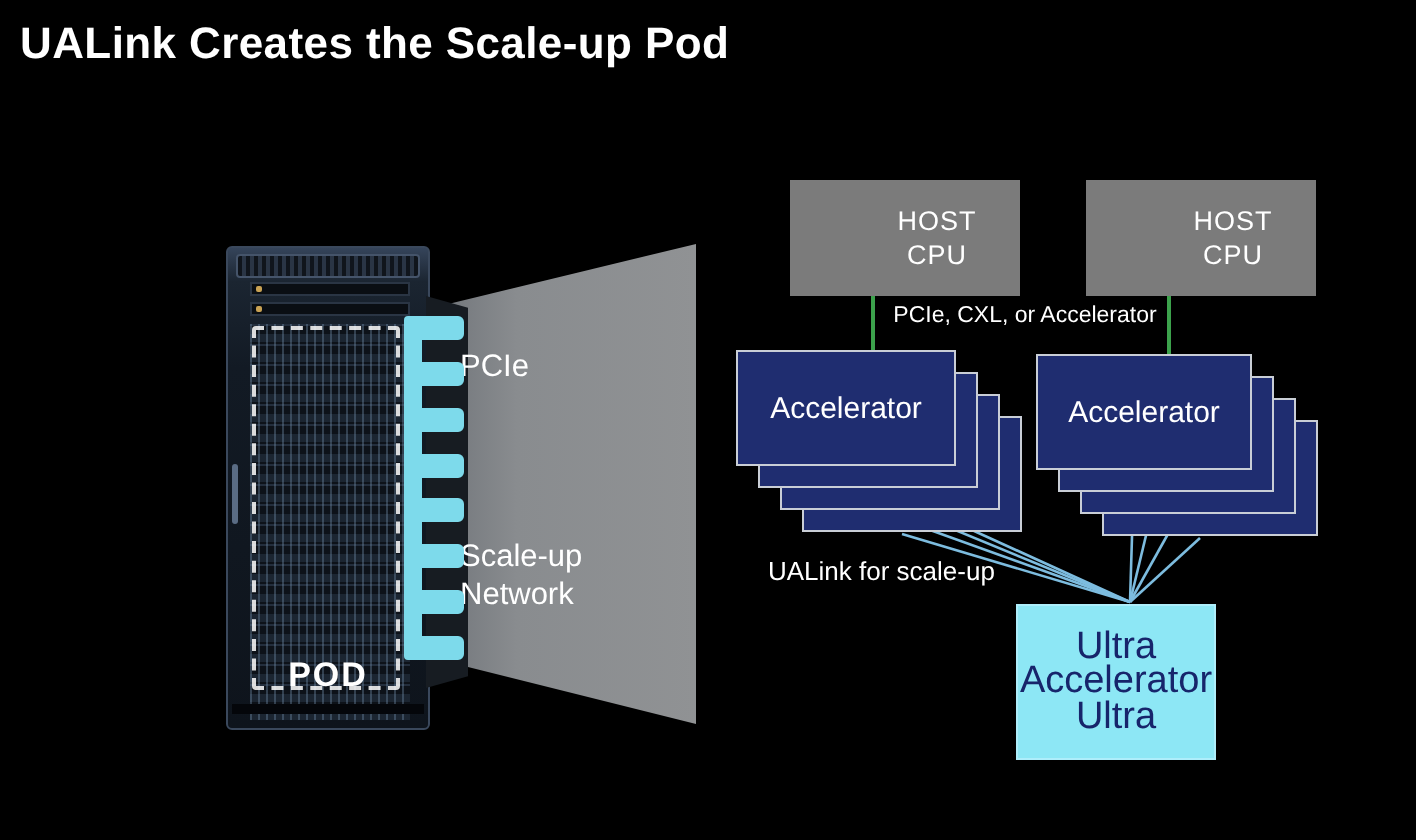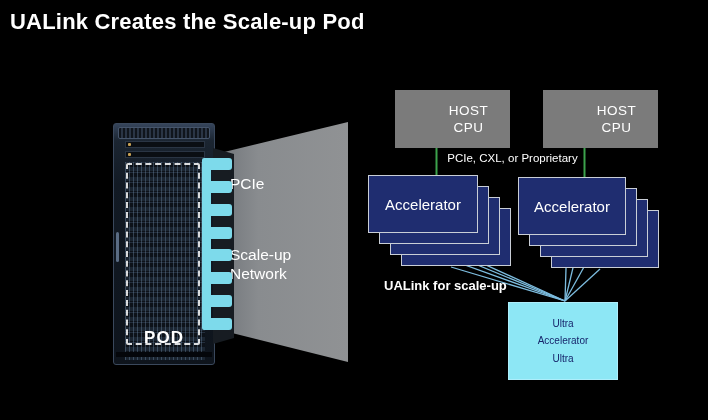--- a/index.html
+++ b/index.html
@@ -82,27 +82,27 @@
   }
   #lines-svg{left:0;top:0;width:708px;height:420px;z-index:3;}
   .card{
     background:#1F2D70;border:1.5px solid #C9CED6;box-sizing:border-box;width:110px;height:58px;z-index:4;
   }
   .card.front{
     display:flex;align-items:center;justify-content:center;color:#fff;font-size:15px;
   }
   .card.r{width:108px;}
   #scaleup-label{
-    left:384px;top:278px;color:#fff;font-size:13px;font-weight:700;z-index:4;white-space:nowrap;
+    left:384px;top:278px;color:#fff;font-size:13px;font-weight:400;z-index:4;white-space:nowrap;
   }
   #switch-box{
-    left:508px;top:302px;width:110px;height:78px;background:#8DE7F5;border:1px solid #aeeefb;
+    left:508px;top:302px;width:100px;height:78px;background:#8DE7F5;border:1px solid #aeeefb;
     box-sizing:border-box;z-index:4;
     display:flex;flex-direction:column;align-items:center;justify-content:center;
-    color:#17256B;font-size:10px;line-height:17.5px;text-align:center;
+    color:#17256B;font-size:19px;line-height:17.5px;text-align:center;
   }
 </style>
 </head>
 <body>
 
 <div id="slide">
 
   <div id="page-title" class="abs">UALink Creates the Scale-up Pod</div>
 
   <div id="funnel" class="abs"></div>
@@ -127,21 +127,21 @@
     <div class="rung" style="top:69px"></div>
     <div class="rung" style="top:91px"></div>
     <div class="rung" style="top:114px"></div>
     <div class="rung" style="top:137px"></div>
     <div class="rung" style="top:160px"></div>
   </div>
 
   <div class="funnel-text abs" style="left:230px;top:174px">
     <span style="display:block">PCIe</span>
   </div>
-  <div class="funnel-text abs" style="left:230px;top:245px">
+  <div class="funnel-text abs" style="left:230px;top:269px">
     <span style="display:block">Scale-up</span>
     <span style="display:block">Network</span>
   </div>
 
   <svg id="lines-svg" class="abs" viewBox="0 0 708 420" xmlns="http://www.w3.org/2000/svg">
     <g stroke="#3CA24C" stroke-width="2">
       <line x1="436.5" y1="148" x2="436.5" y2="177"></line>
       <line x1="584.5" y1="148" x2="584.5" y2="177"></line>
     </g>
     <g stroke="#84C7EB" stroke-width="1.3" opacity="0.95">
@@ -158,21 +158,21 @@
 
   <div class="host-box abs" style="left:395px;top:90px">
     <span>HOST</span>
     <span>CPU</span>
   </div>
   <div class="host-box abs" style="left:543px;top:90px">
     <span>HOST</span>
     <span>CPU</span>
   </div>
 
-  <div id="link-label" class="abs">PCIe, CXL, or Proprietary</div>
+  <div id="link-label" class="abs">PCIe, CXL, or Accelerator</div>
 
   <div class="card abs" style="left:401px;top:208px"></div>
   <div class="card abs" style="left:390px;top:197px"></div>
   <div class="card abs" style="left:379px;top:186px"></div>
   <div class="card front abs" style="left:368px;top:175px">Accelerator</div>
 
   <div class="card r abs" style="left:551px;top:210px"></div>
   <div class="card r abs" style="left:540px;top:199px"></div>
   <div class="card r abs" style="left:529px;top:188px"></div>
   <div class="card r front abs" style="left:518px;top:177px">Accelerator</div>

